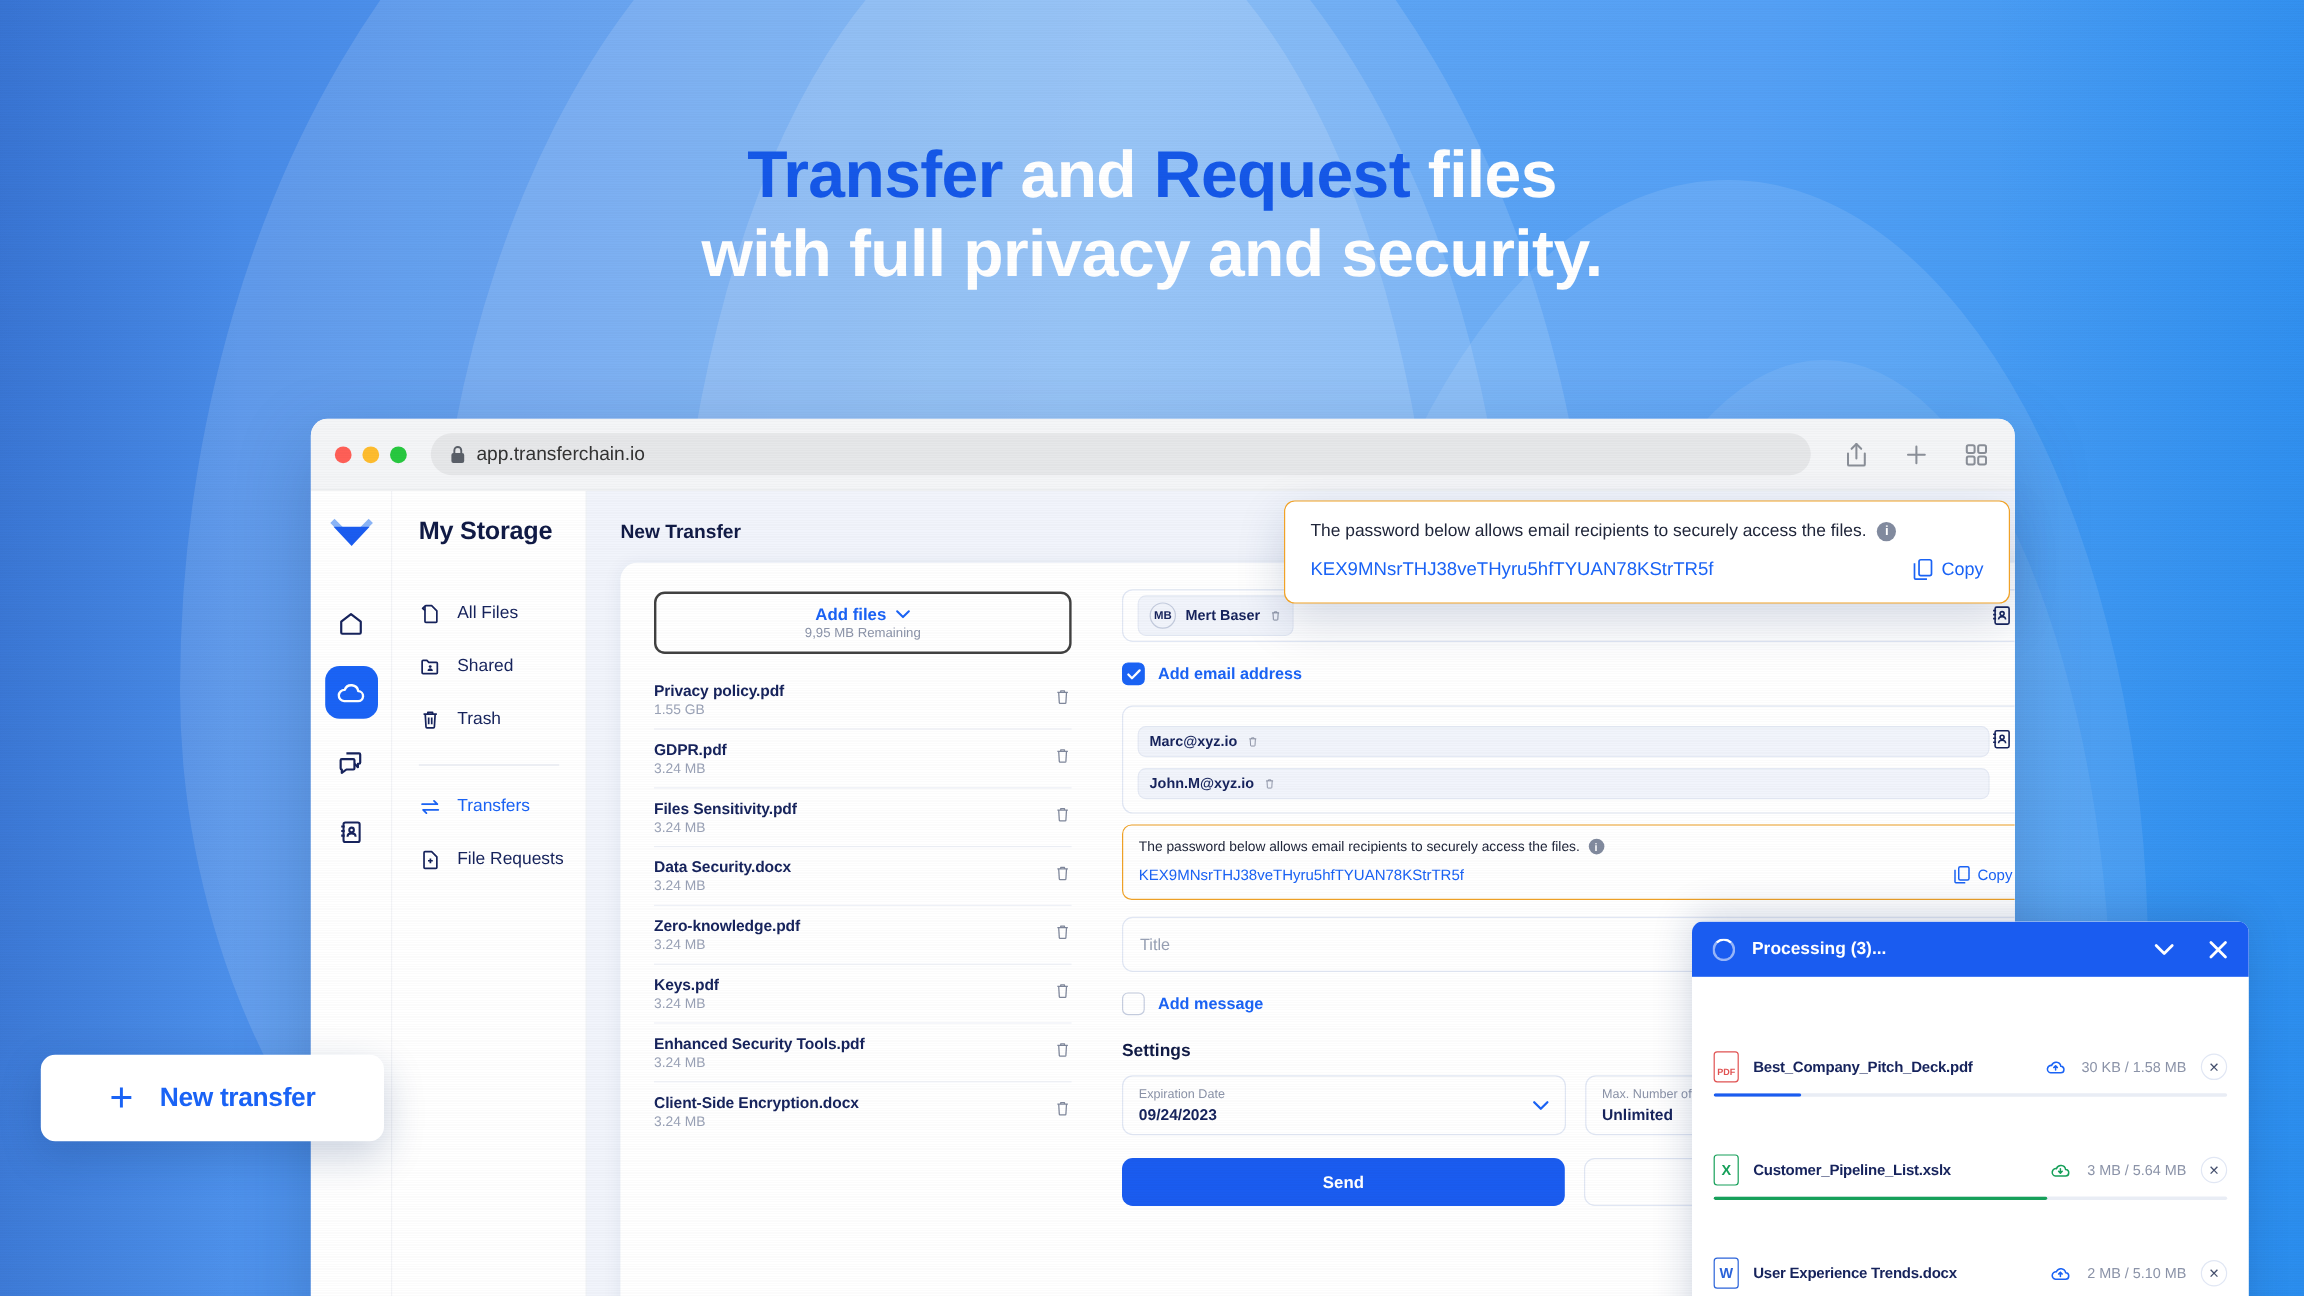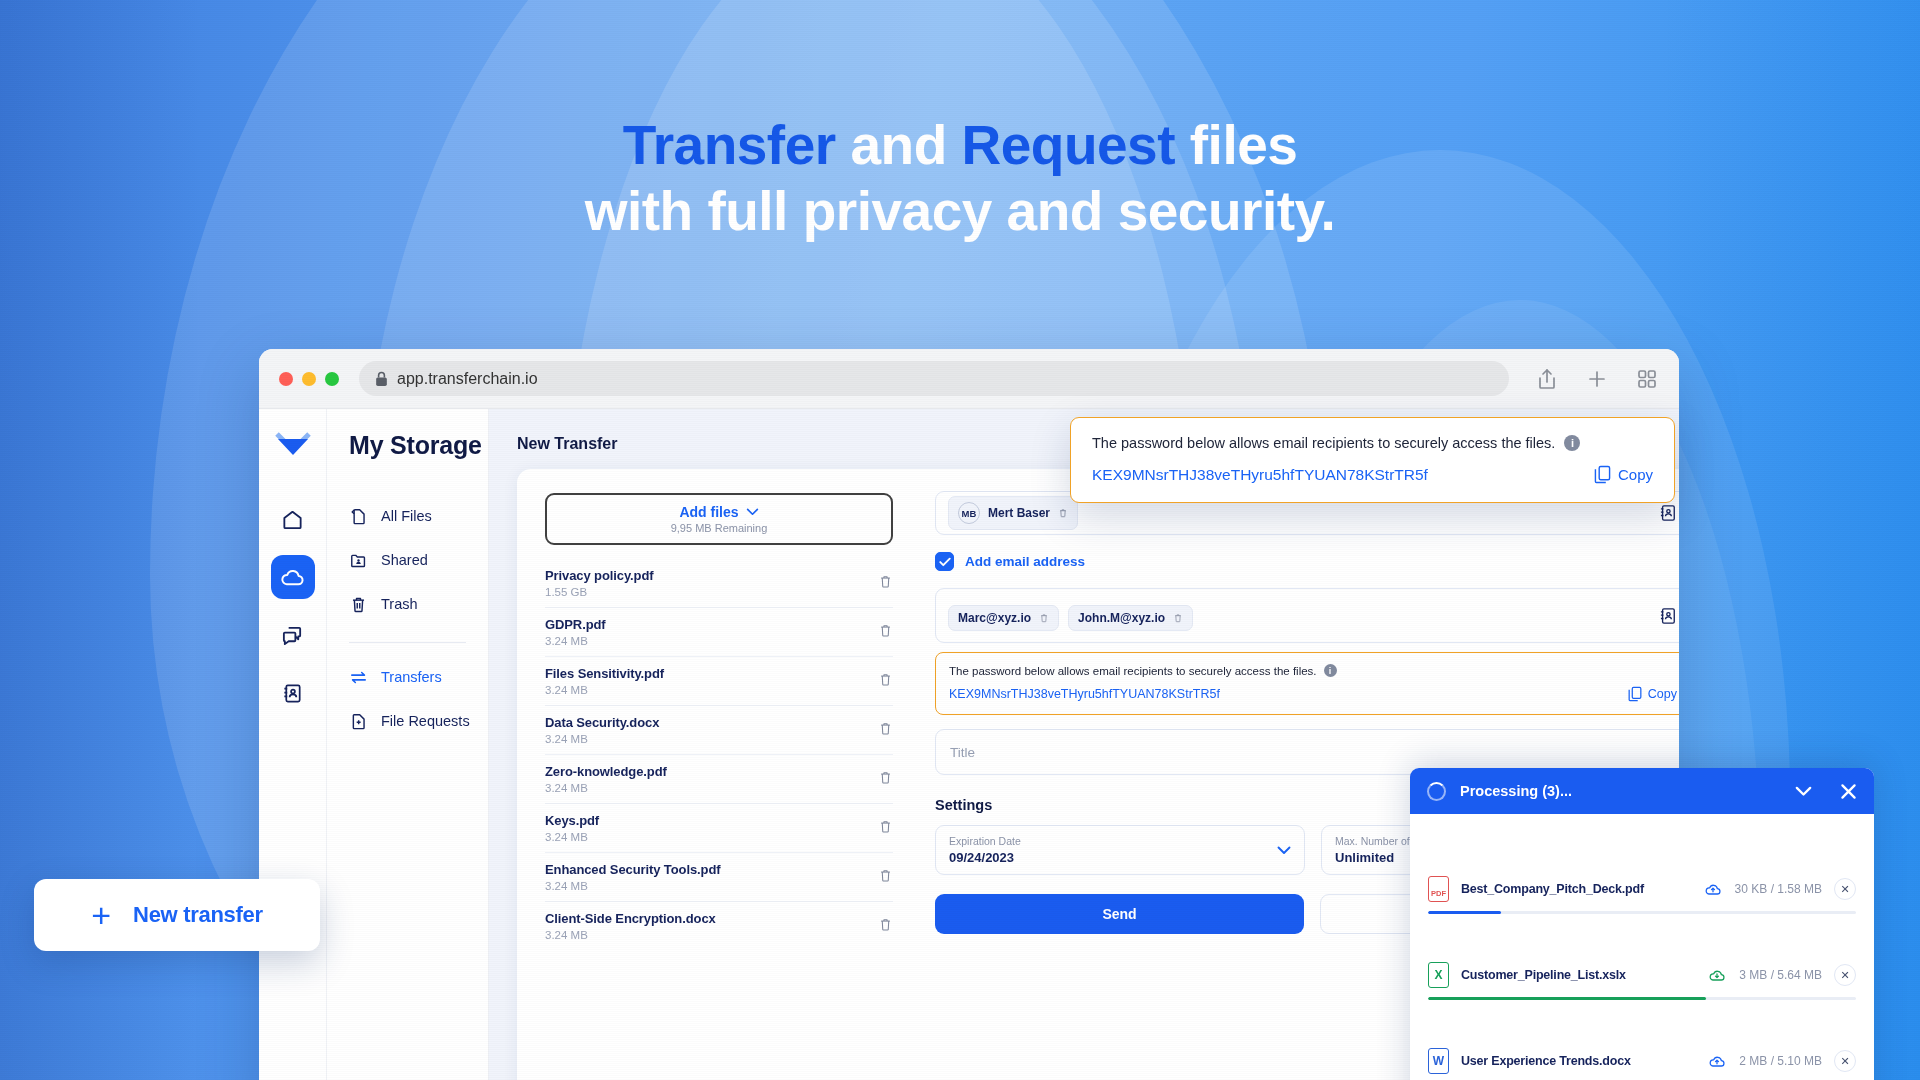--- a/index.html
+++ b/index.html
@@ -79,21 +79,21 @@
     width: 44px; height: 44px; border-radius: 12px;
     display: flex; align-items: center; justify-content: center;
     color: #16235c;
   }
   .rail-item.active { background: #1a63f5; color: #ffffff; }
 
   .nav {
     width: 162px; background: #ffffff; padding: 22px 0 0 22px;
     border-right: 1px solid #eef0f5;
   }
-  .nav-title { font-size: 25px; font-weight: 700; color: #101a45; margin-bottom: 34px; letter-spacing: -0.2px; }
+  .nav-title { font-size: 21px; font-weight: 700; color: #101a45; margin-bottom: 34px; letter-spacing: -0.2px; }
   .nav-item {
     display: flex; align-items: center; gap: 13px;
     height: 44px; font-size: 14.5px; font-weight: 400; color: #16235c;
   }
   .nav-item.active { color: #1a63f5; }
   .nav-sep { height: 1px; background: #e7eaf2; margin: 16px 22px 12px 0; }
 
   .content { flex: 1; background: #f1f4fb; position: relative; overflow: hidden; }
   .content-title { font-size: 16px; font-weight: 700; color: #101a45; padding: 26px 0 0 28px; }
 
@@ -141,21 +141,21 @@
   .chip-x { width: 10px; height: 12px; color: #7f879b; }
 
   .checkrow { display: flex; align-items: center; gap: 11px; margin: 17px 0; }
   .cbox { width: 19px; height: 19px; border-radius: 5px; border: 1.6px solid #c6cee0; background:#fff; display:flex; align-items:center; justify-content:center; }
   .cbox.on { background: #1a63f5; border-color: #1a63f5; }
   .checklabel { font-size: 13.5px; font-weight: 700; color: #1a63f5; }
 
   .emailbox { border: 1px solid #e1e7f4; border-radius: 9px; padding: 9px 12px 11px 12px; }
   .emailbox-top { display: flex; justify-content: space-between; align-items: flex-start; }
   .field-label { font-size: 10.5px; color: #8b93a8; }
-  .chips { display: flex; gap: 9px; margin-top: 7px; }
+  .chips { display: flex; gap: 9px; margin-top: 7px; flex-direction: column; }
 
   .pwbox {
     border: 1.4px solid #f0a227; border-radius: 8px;
     padding: 11px 13px 12px 13px; margin-top: 9px; background:#fff;
   }
   .pw-note { font-size: 11.5px; color: #20263a; display: flex; align-items: center; gap: 7px; }
   .pw-row { display: flex; align-items: center; justify-content: space-between; margin-top: 9px; }
   .pw-val { font-size: 12.5px; color: #1a63f5; }
   .pw-copy { display: flex; align-items: center; gap: 6px; font-size: 12.5px; color: #1a63f5; }
   .info-dot { width: 13px; height: 13px; border-radius: 50%; background: #818a9e; color: #fff; font-size: 9px; font-weight: 700; display: flex; align-items: center; justify-content: center; }
@@ -571,20 +571,24 @@
                     <rect x="5.5" y="1.5" width="11" height="14" rx="1.6"></rect>
                       <path d="M12.5 18.5h-10a1 1 0 0 1-1-1v-13"></path>
                   </svg>
                   <span>Copy</span>
                 </span>
               </div>
             </div>
 
             <div class="title-input">Title</div>
 
+            <div class="checkrow">
+              <span class="cbox"></span>
+              <span class="checklabel">Add message</span>
+            </div>
 
             <div class="settings-h">Settings</div>
 
             <div class="settings-row">
               <div class="sel">
                 <div>
                   <div class="sel-lbl">Expiration Date</div>
                   <div class="sel-val">09/24/2023</div>
                 </div>
                 <svg class="chev" viewBox="0 0 14 9" fill="none" stroke="currentColor" stroke-width="1.9" stroke-linecap="round" stroke-linejoin="round">

